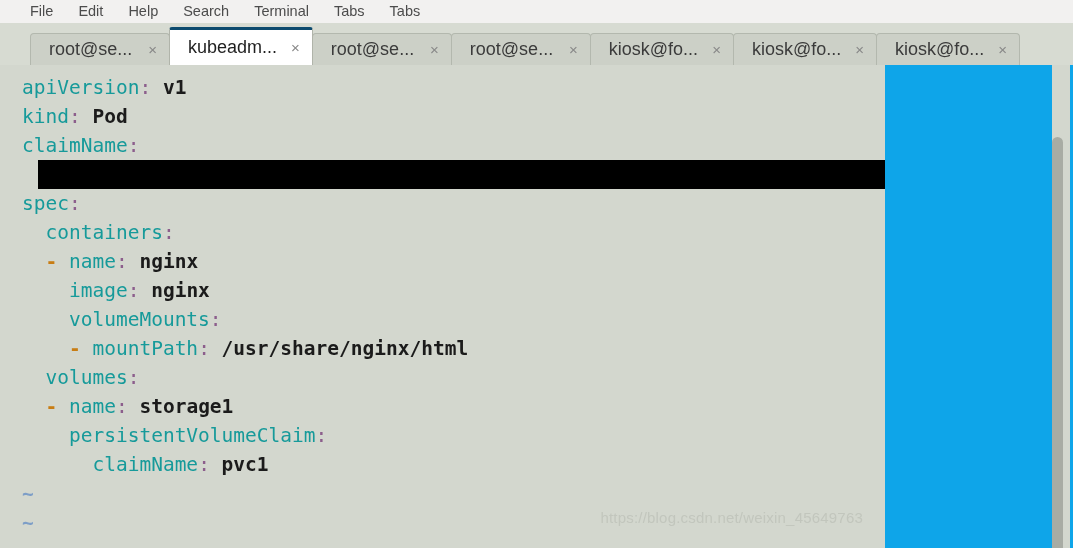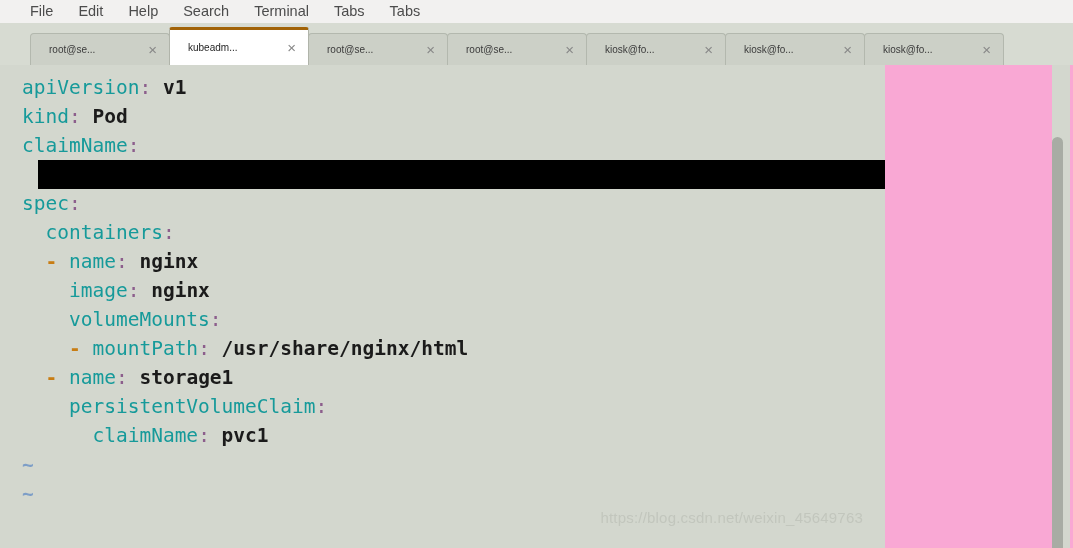--- a/index.html
+++ b/index.html
@@ -11,21 +11,21 @@
     width: 1073px;
     height: 548px;
     overflow: hidden;
     font-family: "Liberation Sans", sans-serif;
   }
 
   #window {
     position: relative;
     width: 1073px;
     height: 548px;
-    background: #f9a8d4;
+    background: #0ea5e9;
     overflow: hidden;
   }
 
   
   #menubar {
     position: absolute;
     left: 0;
     top: 0;
     width: 1073px;
     height: 23px;
@@ -75,28 +75,28 @@
     border: 1px solid #b3b8ae;
     border-bottom: none;
     border-radius: 4px 4px 0 0;
     margin-right: -1px;
     cursor: default;
   }
   .tab.active {
     background: #ffffff;
     border: 1px solid #b0b4aa;
     border-bottom: none;
-    border-top: 3px solid #a16207;
+    border-top: 3px solid #0c4a6e;
     height: 38px;
     z-index: 5;
     border-radius: 3px 3px 0 0;
   }
   .tab-label {
     font-family: "Liberation Sans", sans-serif;
-    font-size: 10px;
+    font-size: 18px;
     color: #3b3b3b;
     white-space: nowrap;
     overflow: hidden;
   }
   .tab.active .tab-label {
     color: #1f1f1f;
   }
   .tab-close {
     font-family: "Liberation Sans", sans-serif;
     font-size: 15px;
@@ -268,20 +268,21 @@
         <div class="line"><span></span><span class="key">apiVersion</span><span class="colon">:</span><span class="val"> v1</span></div>
         <div class="line"><span></span><span class="key">kind</span><span class="colon">:</span><span class="val"> Pod</span></div>
         <div class="line"><span></span><span class="key">claimName</span><span class="colon">:</span><span class="val"></span></div>
         <div class="line current"><div class="hl-bar"></div></div>
         <div class="line"><span></span><span class="key">spec</span><span class="colon">:</span><span class="val"></span></div>
         <div class="line"><span>  </span><span class="key">containers</span><span class="colon">:</span><span class="val"></span></div>
         <div class="line"><span>  </span><span class="dash">- </span><span class="key">name</span><span class="colon">:</span><span class="val"> nginx</span></div>
         <div class="line"><span>    </span><span class="key">image</span><span class="colon">:</span><span class="val"> nginx</span></div>
         <div class="line"><span>    </span><span class="key">volumeMounts</span><span class="colon">:</span><span class="val"></span></div>
         <div class="line"><span>    </span><span class="dash">- </span><span class="key">mountPath</span><span class="colon">:</span><span class="val"> /usr/share/nginx/html</span></div>
+        <div class="line"><span>  </span><span class="key">volumes</span><span class="colon">:</span><span class="val"></span></div>
         <div class="line"><span>  </span><span class="dash">- </span><span class="key">name</span><span class="colon">:</span><span class="val"> storage1</span></div>
         <div class="line"><span>    </span><span class="key">persistentVolumeClaim</span><span class="colon">:</span><span class="val"></span></div>
         <div class="line"><span>      </span><span class="key">claimName</span><span class="colon">:</span><span class="val"> pvc1</span></div>
         <div class="line"><span class="tilde">~</span></div>
         <div class="line"><span class="tilde">~</span></div>
       </div>
     <div id="watermark">https://blog.csdn.net/weixin_45649763</div>
   </div>
 
   <div id="scrollbar-track">

